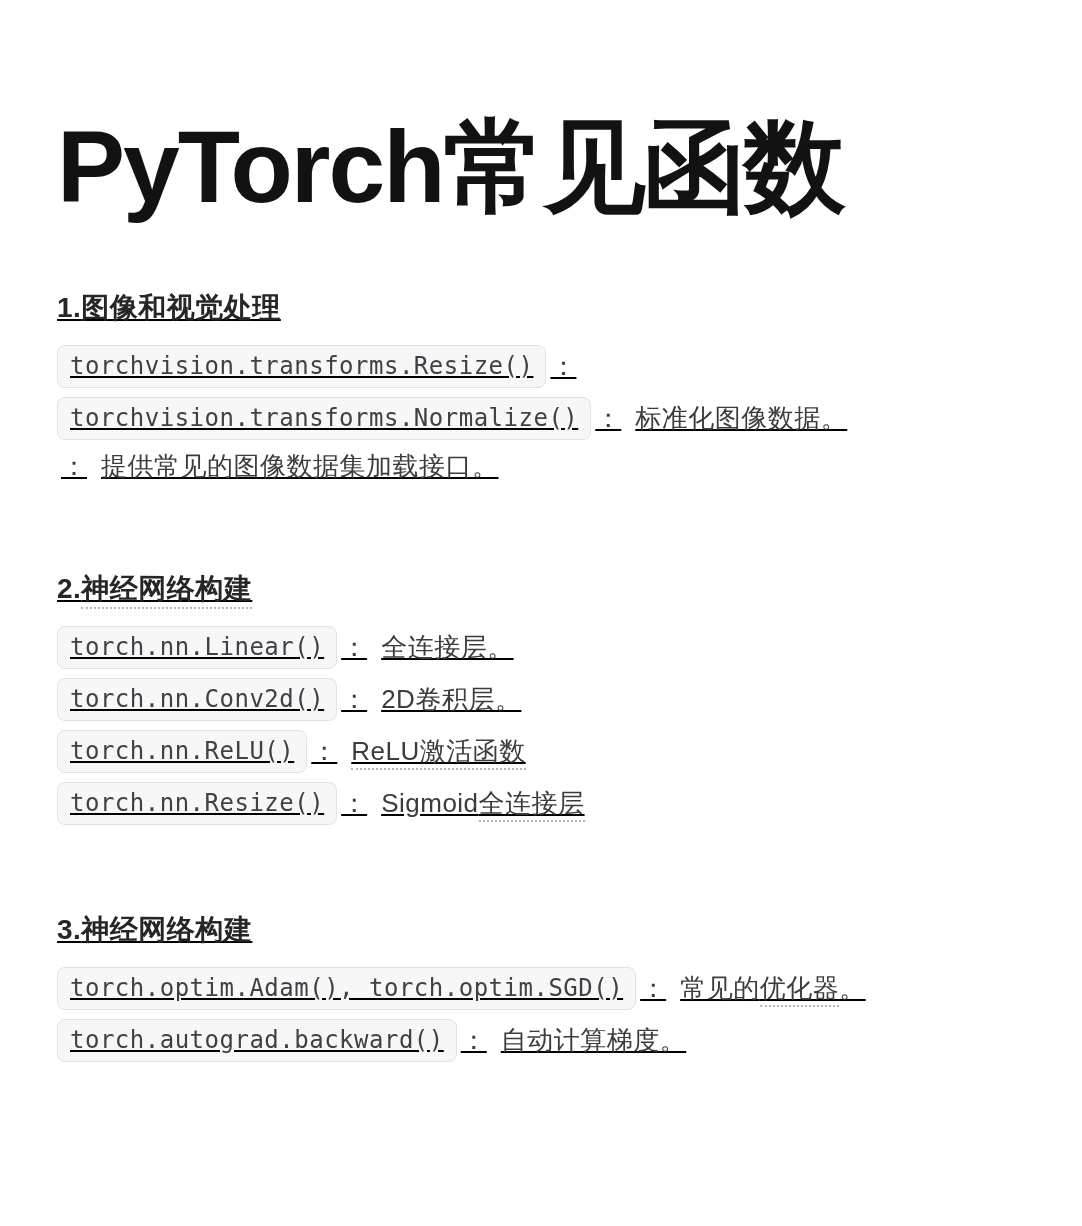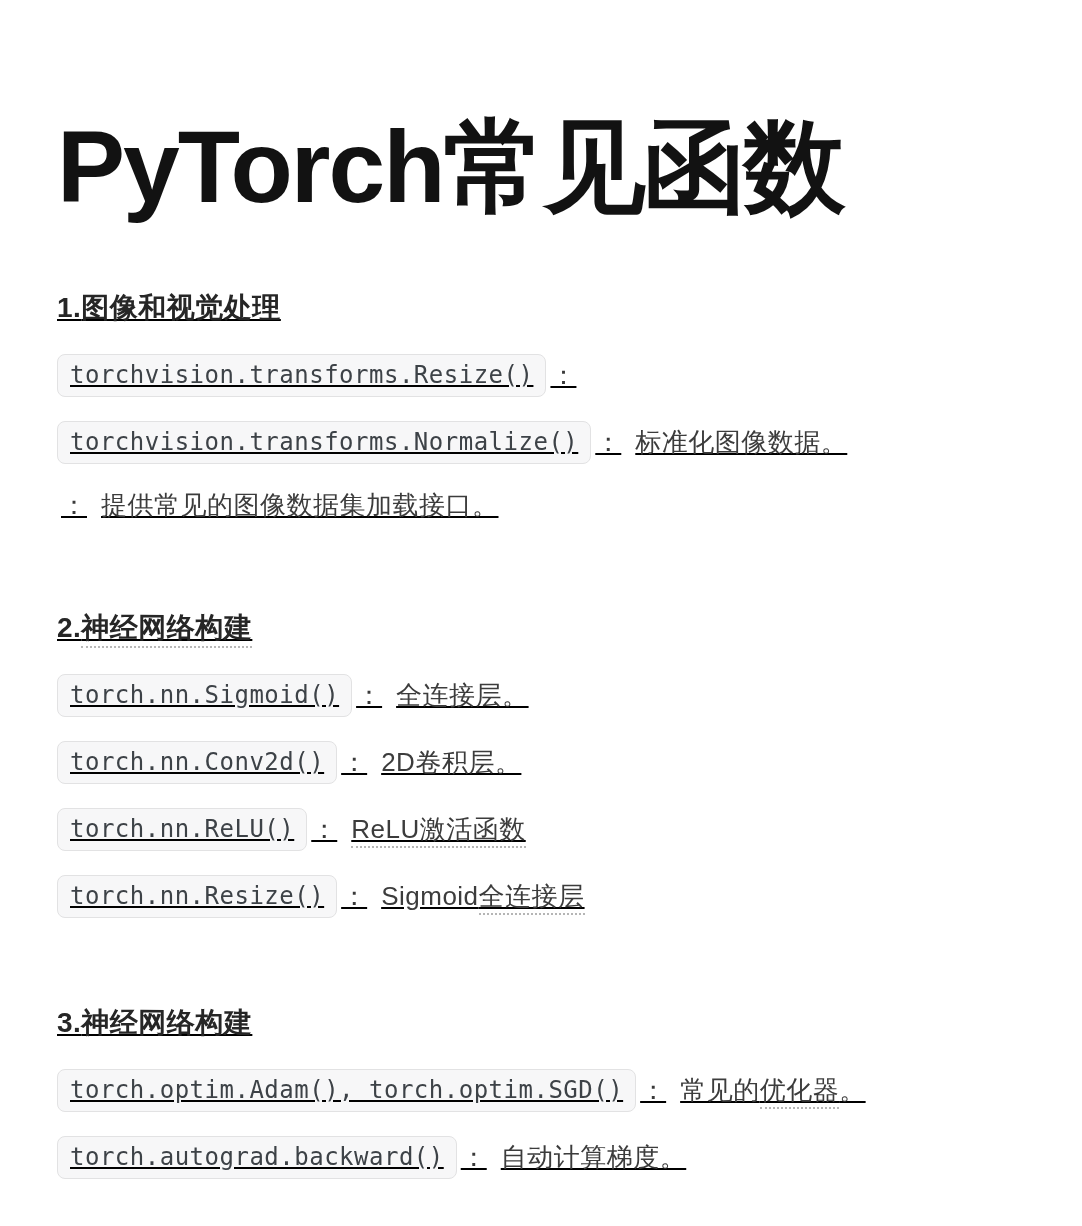--- a/index.html
+++ b/index.html
@@ -36,24 +36,24 @@
     color: #262626;
     letter-spacing: 0.5px;
   }
   .squiggle {
     border-bottom: 2px dotted #b8b8b8;
     padding-bottom: 3px;
   }
   .row {
     display: flex;
     align-items: center;
-    margin-top: 24px;
+    margin-top: 9px;
     white-space: nowrap;
   }
-  .row.first-row { margin-top: 27px; align-items: center; }
+  .row.first-row { margin-top: 18px; align-items: center; }
   .code-pill {
     font-family: "DejaVu Sans Mono", "Liberation Mono", monospace;
     font-size: 24px;
     color: #3d4247;
     background: #f7f7f8;
     border: 1px solid #e2e2e3;
     border-radius: 8px;
     padding: 6px 12px 7px 12px;
     letter-spacing: 0.5px;
   }
@@ -97,21 +97,21 @@
     <div class="row">
       <span class="colon">：</span>
       <span class="desc"><span>提供常见的图像数据集加载接口。</span><span class="u" style="border-bottom: none;"></span><span></span></span>
     </div>
   </div>
 
   <div class="section">
     <h2 class="section-heading"><span>2.</span><span class="squiggle">神经网络构建</span></h2>
 
     <div class="row first-row">
-      <code class="code-pill">torch.nn.Sigmoid()</code>
+      <code class="code-pill">torch.nn.Linear()</code>
       <span class="colon">：</span>
       <span class="desc"><span>全连接层。</span><span class="u" style="border-bottom: none;"></span><span></span></span>
     </div>
 
     <div class="row">
       <code class="code-pill">torch.nn.Conv2d()</code>
       <span class="colon">：</span>
       <span class="desc"><span>2D卷积层。</span><span class="u" style="border-bottom: none;"></span><span></span></span>
     </div>
 

